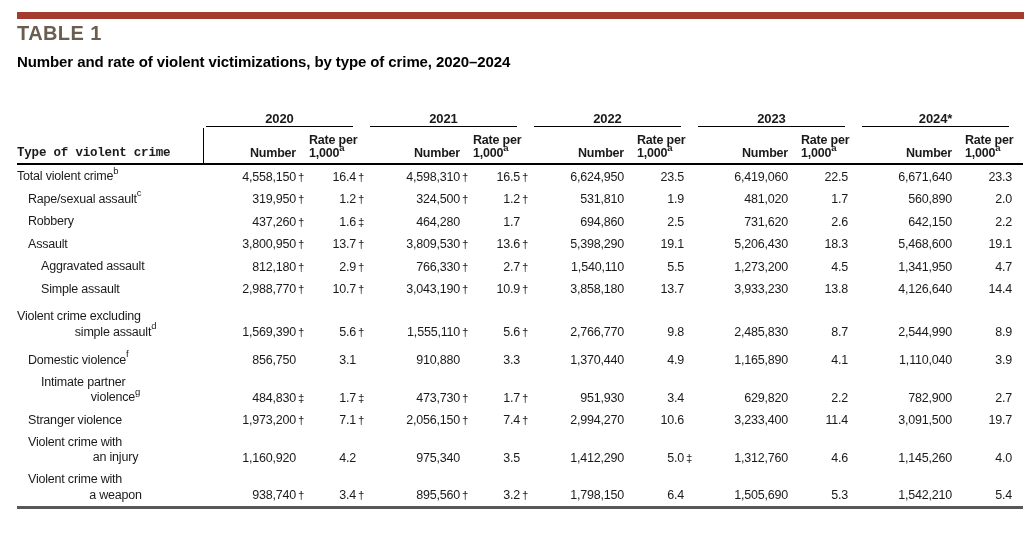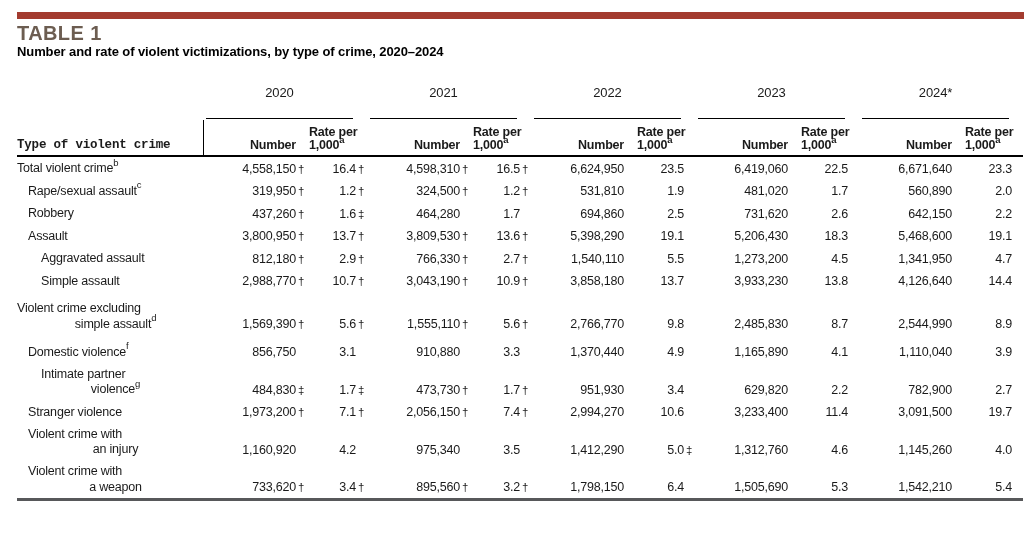--- a/index.html
+++ b/index.html
@@ -8,37 +8,37 @@
     font-family:"Liberation Sans", sans-serif; color:#1a1a1a;
     -webkit-font-smoothing:antialiased;
   }
   .doc { margin-left:17px; width:1007px; }
   .accent-bar { height:7px; margin-top:12px; background:#A33B2F; }
   .table-label {
     margin-top:5px; font-size:20px; font-weight:bold; letter-spacing:.4px;
     color:#6C5D51; line-height:18px;
   }
   .title {
-    font-size:13px; font-weight:bold; color:#000; letter-spacing:-.1px;
-    line-height:18px; margin-top:1px;
+    font-size:15px; font-weight:bold; color:#000; letter-spacing:-.1px;
+    line-height:18px; margin-top:11px;
   }
   table.vt {
     border-collapse:collapse; table-layout:fixed; width:1006px;
     margin-top:14px; border-bottom:3px solid #57585A;
     font-size:12.5px; letter-spacing:-.2px;
   }
   col.c-label { width:186px; }
   col.c-num { width:106px; }
   col.c-rate { width:58px; }
   th { font-weight:bold; }
   th.year-th { padding-top:10px; vertical-align:bottom; }
   .yline {
-    border-bottom:1.5px solid #000; padding-bottom:18px;
-    margin:0 13px 0 2px; text-align:center;
-    font-size:13px; font-weight:normal; letter-spacing:-.1px;
+    border-bottom:1.5px solid #000; padding-bottom:0;
+    margin:16px 13px 0 2px; text-align:center;
+    font-size:13px; font-weight:bold; letter-spacing:-.1px;
   }
   tr.subhead th {
     vertical-align:bottom; padding:6px 0 3px; border-bottom:2.5px solid #000;
     line-height:13px;
   }
   th.rowhead { text-align:left; border-right:1px solid #000;font-family:Liberation Mono, monospace; }
   th.num-h { text-align:right; white-space:nowrap; }
   th.rate-h { text-align:left; padding-left:3px; white-space:nowrap; }
   td { vertical-align:bottom; padding:3.5px 0 3px; line-height:16px; }
   tr.gap td { padding-top:9px; }
@@ -291,21 +291,21 @@
           <td class="num"><span>1,312,760</span><span class="flag"></span></td>
           <td class="rate"><span>4.6</span><span class="flag rf"></span></td>
           <td class="num"><span>1,145,260</span><span class="flag"></span></td>
           <td class="rate"><span>4.0</span><span class="flag rf"></span></td>
         </tr>
         <tr>
           <td class="lbl">
             <div class="line ind1"><span>Violent crime with</span></div>
             <div class="line ind1 wrap-extra"><span>a weapon</span></div>
           </td>
-          <td class="num"><span>733,620</span><span class="flag">†</span></td>
+          <td class="num"><span>938,740</span><span class="flag">†</span></td>
           <td class="rate"><span>3.4</span><span class="flag rf">†</span></td>
           <td class="num"><span>895,560</span><span class="flag">†</span></td>
           <td class="rate"><span>3.2</span><span class="flag rf">†</span></td>
           <td class="num"><span>1,798,150</span><span class="flag"></span></td>
           <td class="rate"><span>6.4</span><span class="flag rf"></span></td>
           <td class="num"><span>1,505,690</span><span class="flag"></span></td>
           <td class="rate"><span>5.3</span><span class="flag rf"></span></td>
           <td class="num"><span>1,542,210</span><span class="flag"></span></td>
           <td class="rate"><span>5.4</span><span class="flag rf"></span></td>
         </tr>

